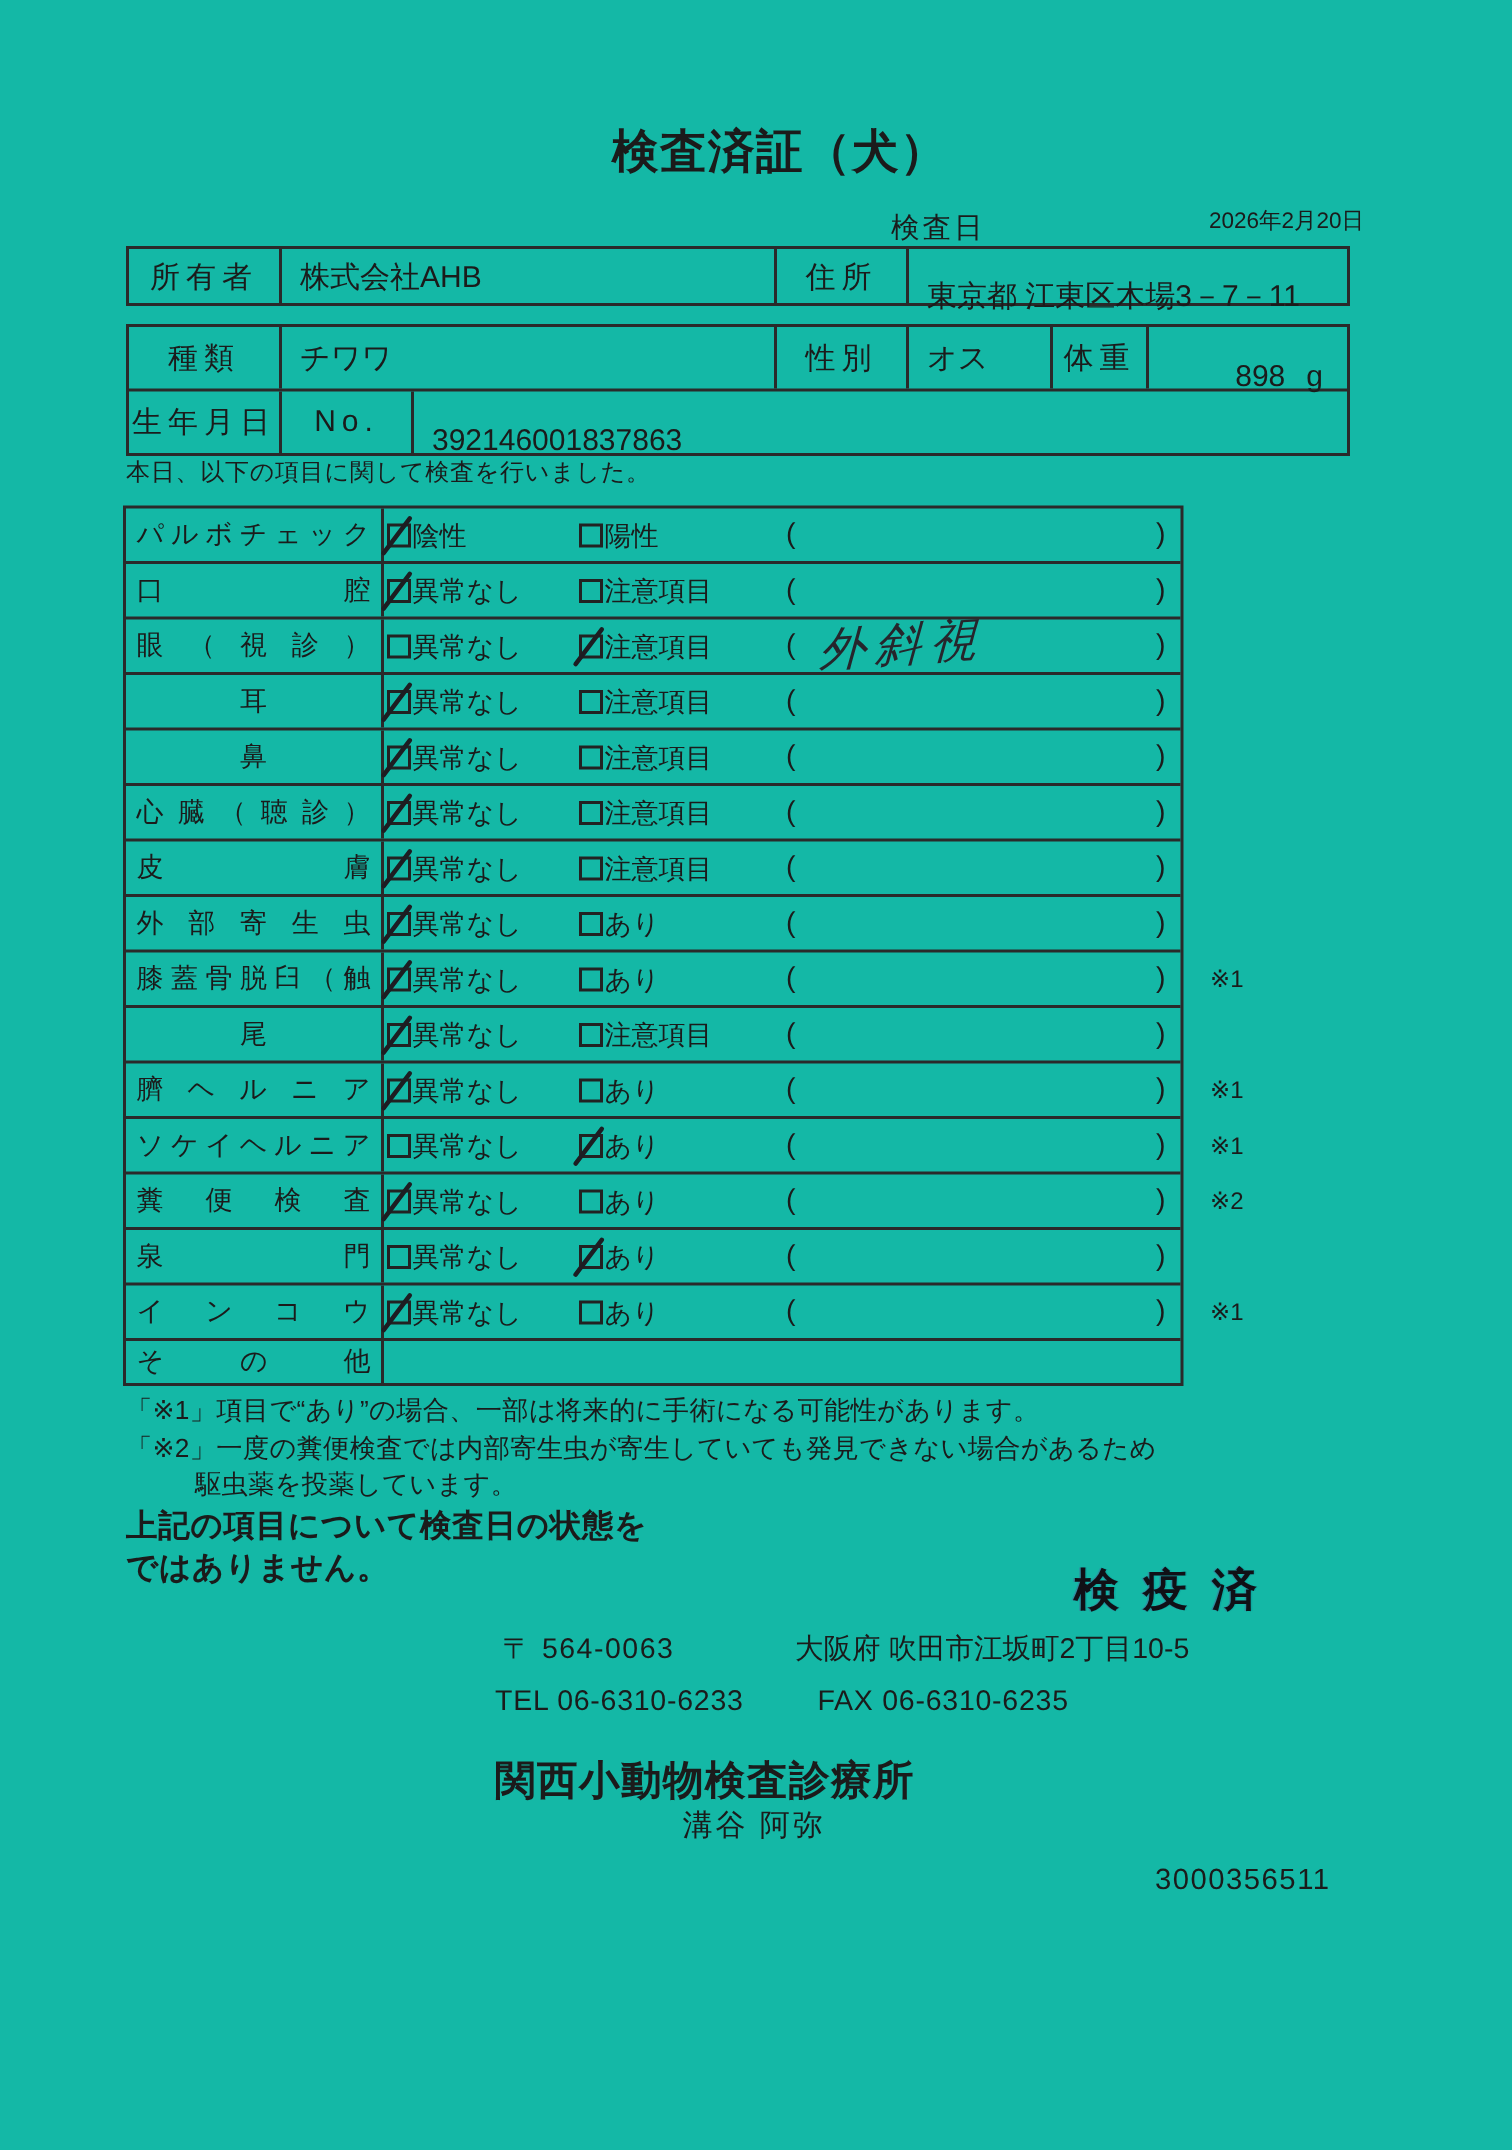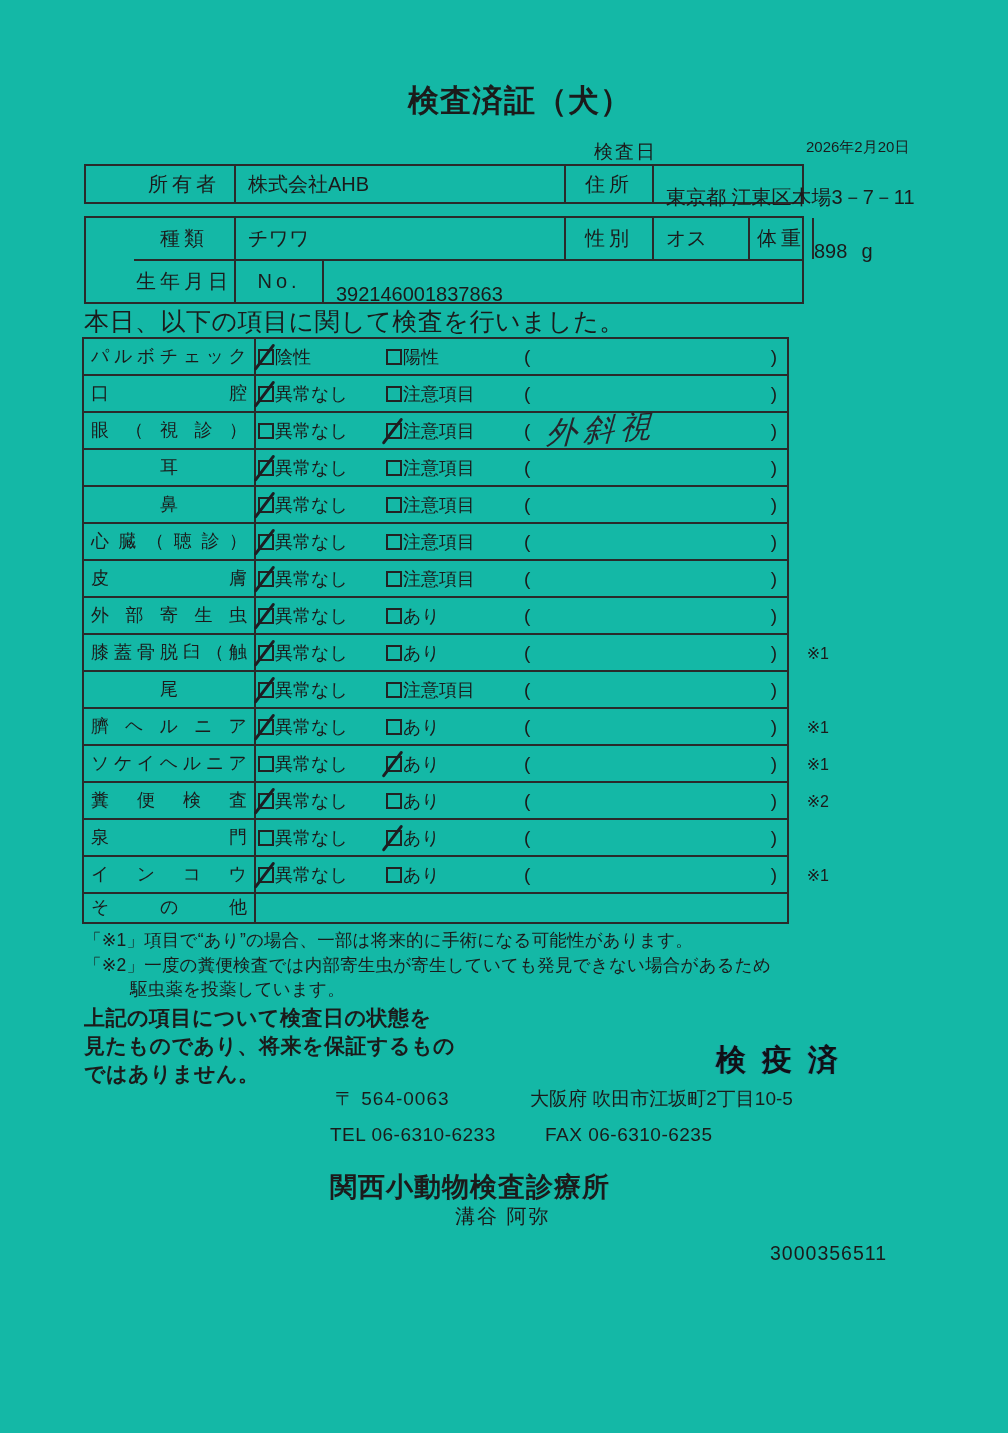--- a/index.html
+++ b/index.html
@@ -7,39 +7,39 @@
     position:relative;width:1008px;height:1433px;background:#14b8a6;
     font-family:"Liberation Sans","DejaVu Sans",sans-serif;color:#1b1b1b;
     margin:0 auto;overflow:hidden;
   }
   .abs{position:absolute;}
   
   .title{left:408px;top:80px;font-size:31px;font-weight:700;letter-spacing:1px;margin:0;}
   .exam-date-label{left:594px;top:139px;font-size:19px;letter-spacing:2px;}
   .exam-date-value{left:806px;top:138px;font-size:15px;}
   
-  .tbl{position:absolute;left:84px;width:720px;border:2.5px solid #2a2a2a;box-sizing:border-box;background:transparent;padding-left:48px;}
+  .tbl{position:absolute;left:84px;width:816px;border:2.5px solid #2a2a2a;box-sizing:border-box;background:transparent;}
   .owner-tbl{top:164px;height:40px;display:flex;}
   .pet-tbl{top:216px;}
   .trow{display:flex;height:41px;}
   .trow.first{border-bottom:2px solid #2a2a2a;}
   .cell{border-right:2px solid #2a2a2a;display:flex;align-items:center;font-size:20px;box-sizing:border-box;overflow:visible;white-space:nowrap;}
   .cell.last{border-right:none;margin-top:26px;}
   .cell.lbl{justify-content:center;letter-spacing:4px;padding:0 4px;}
   .cell.val{padding-left:12px;}
   .w102{width:102px;flex:none;}
   .w330{width:330px;flex:none;}
   .w88{width:88px;flex:none;}
   .w96{width:96px;flex:none;}
   .w64{width:64px;flex:none;}
   .grow{flex:1;}
   .weight{justify-content:flex-end;padding-right:16px;gap:14px;}
   .nocell{justify-content:center;letter-spacing:0;}
   
-  .intro{left:84px;top:305px;font-size:25px;letter-spacing:0.5px;}
+  .intro{left:84px;top:305px;font-size:16px;letter-spacing:0.5px;}
   
   .checklist{position:absolute;left:82px;top:337px;width:707px;border:2.5px solid #2a2a2a;box-sizing:border-box;}
   .crow{display:flex;height:35px;border-bottom:2px solid #2a2a2a;position:relative;}
   .crow:last-child{border-bottom:none;height:28px;border-radius:13px;}
   .crow-label{width:172px;flex:none;border-right:2px solid #2a2a2a;box-sizing:border-box;font-size:18px;padding:0 7px;line-height:34px;overflow:hidden;}
   .crow:last-child .crow-label{line-height:27px;}
   .crow-label.justify{text-align:justify;text-align-last:justify;text-justify:inter-character;}
   .crow-label.center{text-align:center;}
   .crow-body{flex:1;position:relative;font-size:18px;}
   .opt{position:absolute;top:0;height:100%;display:flex;align-items:center;white-space:nowrap;}
@@ -373,21 +373,20 @@
         <div class="crow-body"></div>
       </div>
     </div>
 
   <div class="abs fn fn1">「※1」項目で“あり”の場合、一部は将来的に手術になる可能性があります。</div>
   <div class="abs fn fn2">「※2」一度の糞便検査では内部寄生虫が寄生していても発見できない場合があるため</div>
   <div class="abs fn fn3">駆虫薬を投薬しています。</div>
 
   <div class="abs statement">
     <div>上記の項目について検査日の状態を</div>
-    <div>見たものであり、将来を保証するもの</div>
     <div>ではありません。</div>
   </div>
 
   <div class="abs stamp">検疫済</div>
 
   <div class="abs postal">〒 564-0063</div>
   <div class="abs clinic-addr">大阪府 吹田市江坂町2丁目10-5</div>
   <div class="abs tel">TEL 06-6310-6233</div>
   <div class="abs fax">FAX 06-6310-6235</div>
   <div class="abs clinic-name">関西小動物検査診療所</div>

